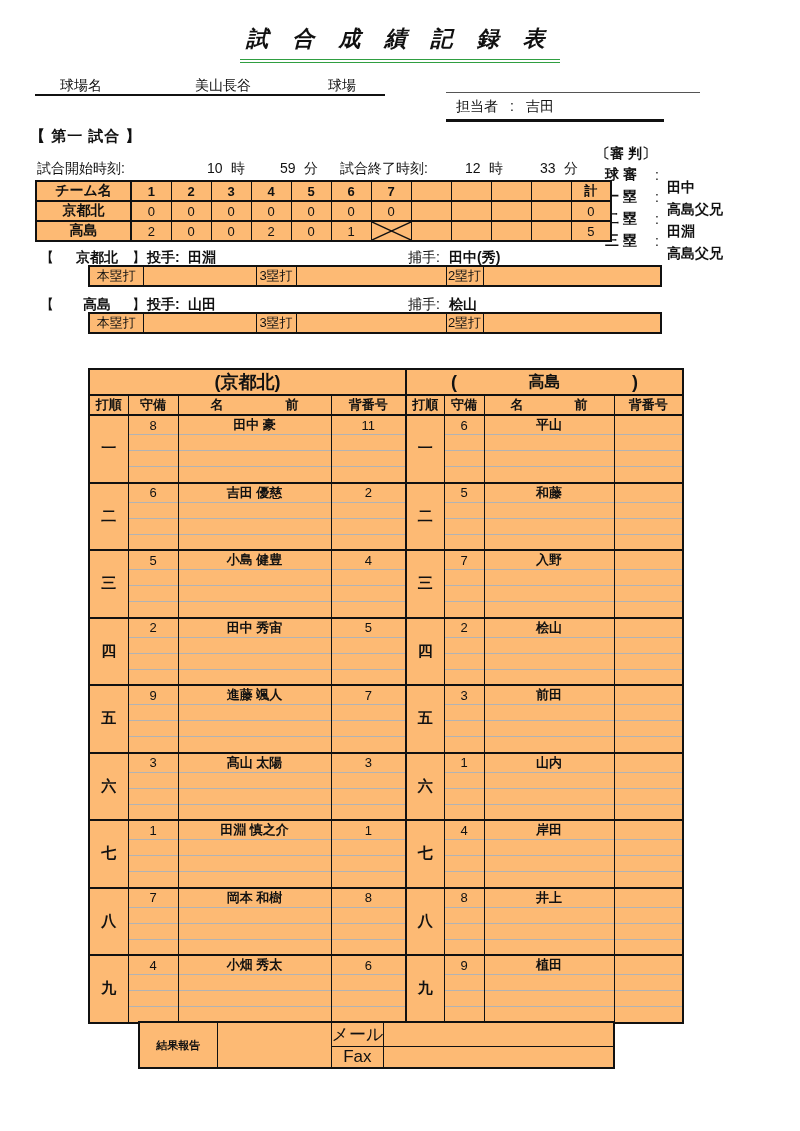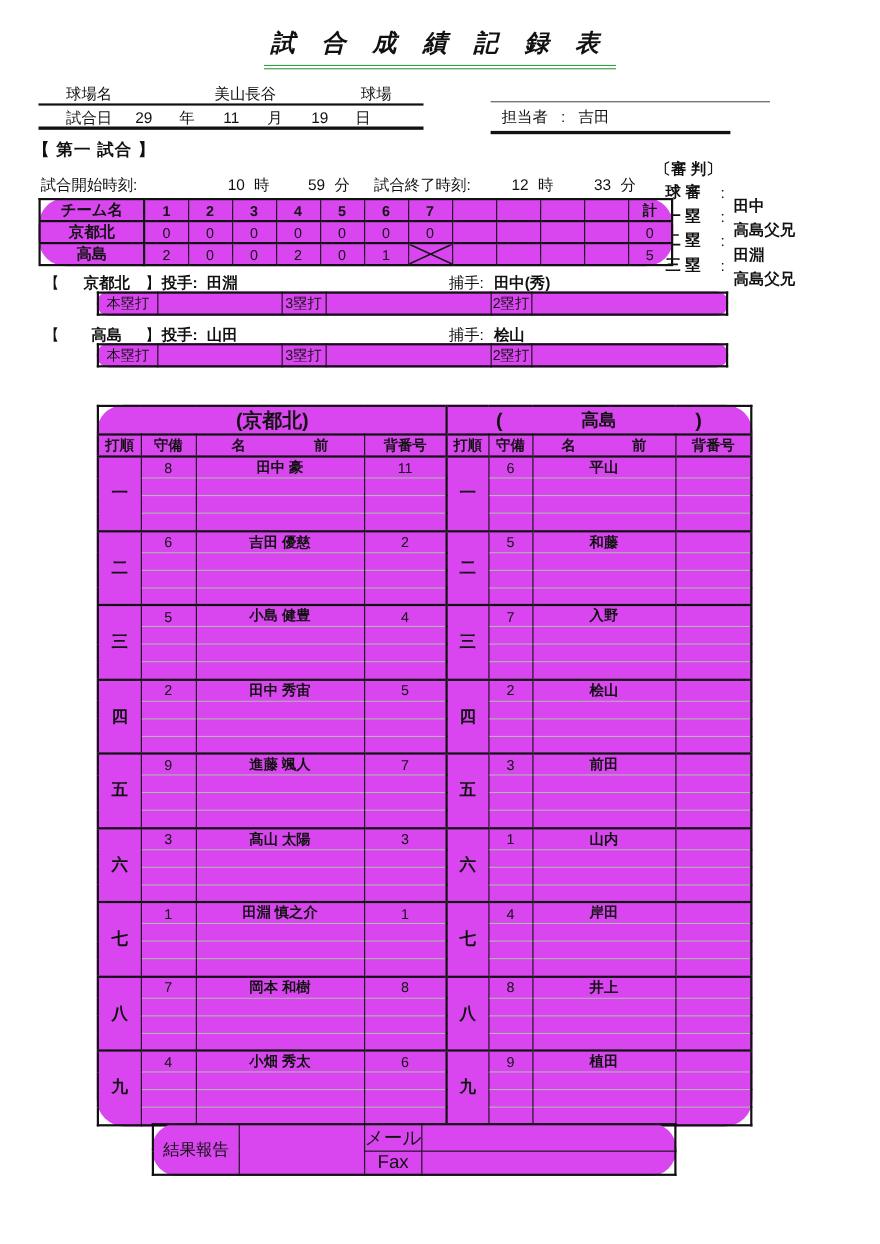--- a/index.html
+++ b/index.html
@@ -33,21 +33,21 @@
   .ump-title { position:absolute; left:596px; top:145px; font-size:14px; font-weight:600; }
   .ump-list { position:absolute; left:605px; top:164px; font-size:14px; }
   .ump-item { height:22px; display:flex; align-items:center; }
   .ump-role { width:46px; font-weight:600; white-space:pre; }
   .ump-colon { margin:0 8px 0 4px; }
   .ump-name { font-weight:600;margin-top:26px; }
   
   .time-row { position:absolute; left:35px; top:160px; width:575px; height:19px; font-size:14px; }
   .time-row span { position:absolute; top:0; white-space:nowrap; }
   
-  table { border-collapse:collapse; table-layout:fixed; position:absolute; background:#d946ef;border-radius:25px; }
+  table { border-collapse:collapse; table-layout:fixed; position:absolute; background:#fdba74; }
   td { overflow:hidden; white-space:nowrap; text-align:center; vertical-align:middle; }
   
   .scoreboard { left:35px; top:180px; border:2px solid #111; }
   .scoreboard td { border-left:1px solid #111; border-bottom:2px solid #111; height:19px; font-size:13px; }
   .scoreboard td.team { border-right:2px solid #111; font-weight:700; font-size:14px; }
   .scoreboard tr.sb-h td { font-weight:600; }
   td.crossed { padding:0; }
   td.crossed svg { display:block; width:100%; height:18px; }
   td.crossed line { stroke:#111; stroke-width:1.4; }
   
@@ -74,45 +74,36 @@
   .lineup td.ord { font-size:15px; font-weight:600; }
   .lineup td.nm { font-weight:600; }
   .lineup td.pos, .lineup td.no { font-weight:400; }
   .nmhead { display:flex; justify-content:space-between; padding:0 32px; }
   .nmhead-r { padding:0 26px; }
   .teamhead { display:flex; justify-content:space-between; align-items:center; padding:0 44px; }
   .teamhead .tn { font-size:16px; }
   
   .report { left:138px; top:1021px; border:2px solid #111; }
   .report td { border:1px solid #111; height:16px; font-size:17px; }
-  .report td.rlabel { font-weight:400; font-size:15px; }
+  .report td.rlabel { font-weight:700; font-size:11px; }
 </style>
 </head>
 <body>
 
 <div class="page">
 
   <div class="title-wrap">
     <span class="doc-title">試 合 成 績 記 録 表</span>
   </div>
 
   <div class="field-block">
     <div class="frow r1">
       <span class="kanji" style="left:25px">球場名</span>
       <span class="kanji" style="left:160px">美山長谷</span>
       <span class="kanji" style="left:293px">球場</span>
-    </div>
-    <div class="frow r2">
-      <span class="kanji" style="left:25px">試合日</span>
-      <span style="left:88px">29</span>
-      <span class="kanji" style="left:128px">年</span>
-      <span style="left:168px">11</span>
-      <span class="kanji" style="left:208px">月</span>
-      <span style="left:248px">19</span>
-      <span class="kanji" style="left:288px">日</span>
     </div>
   </div>
 
   <div class="manager">
     <div class="manager-inner">
       <span class="kanji">担当者</span><span class="colon">:</span><span class="kanji">吉田</span>
     </div>
   </div>
 
   <div class="section-title">【 第一 試合 】</div>

